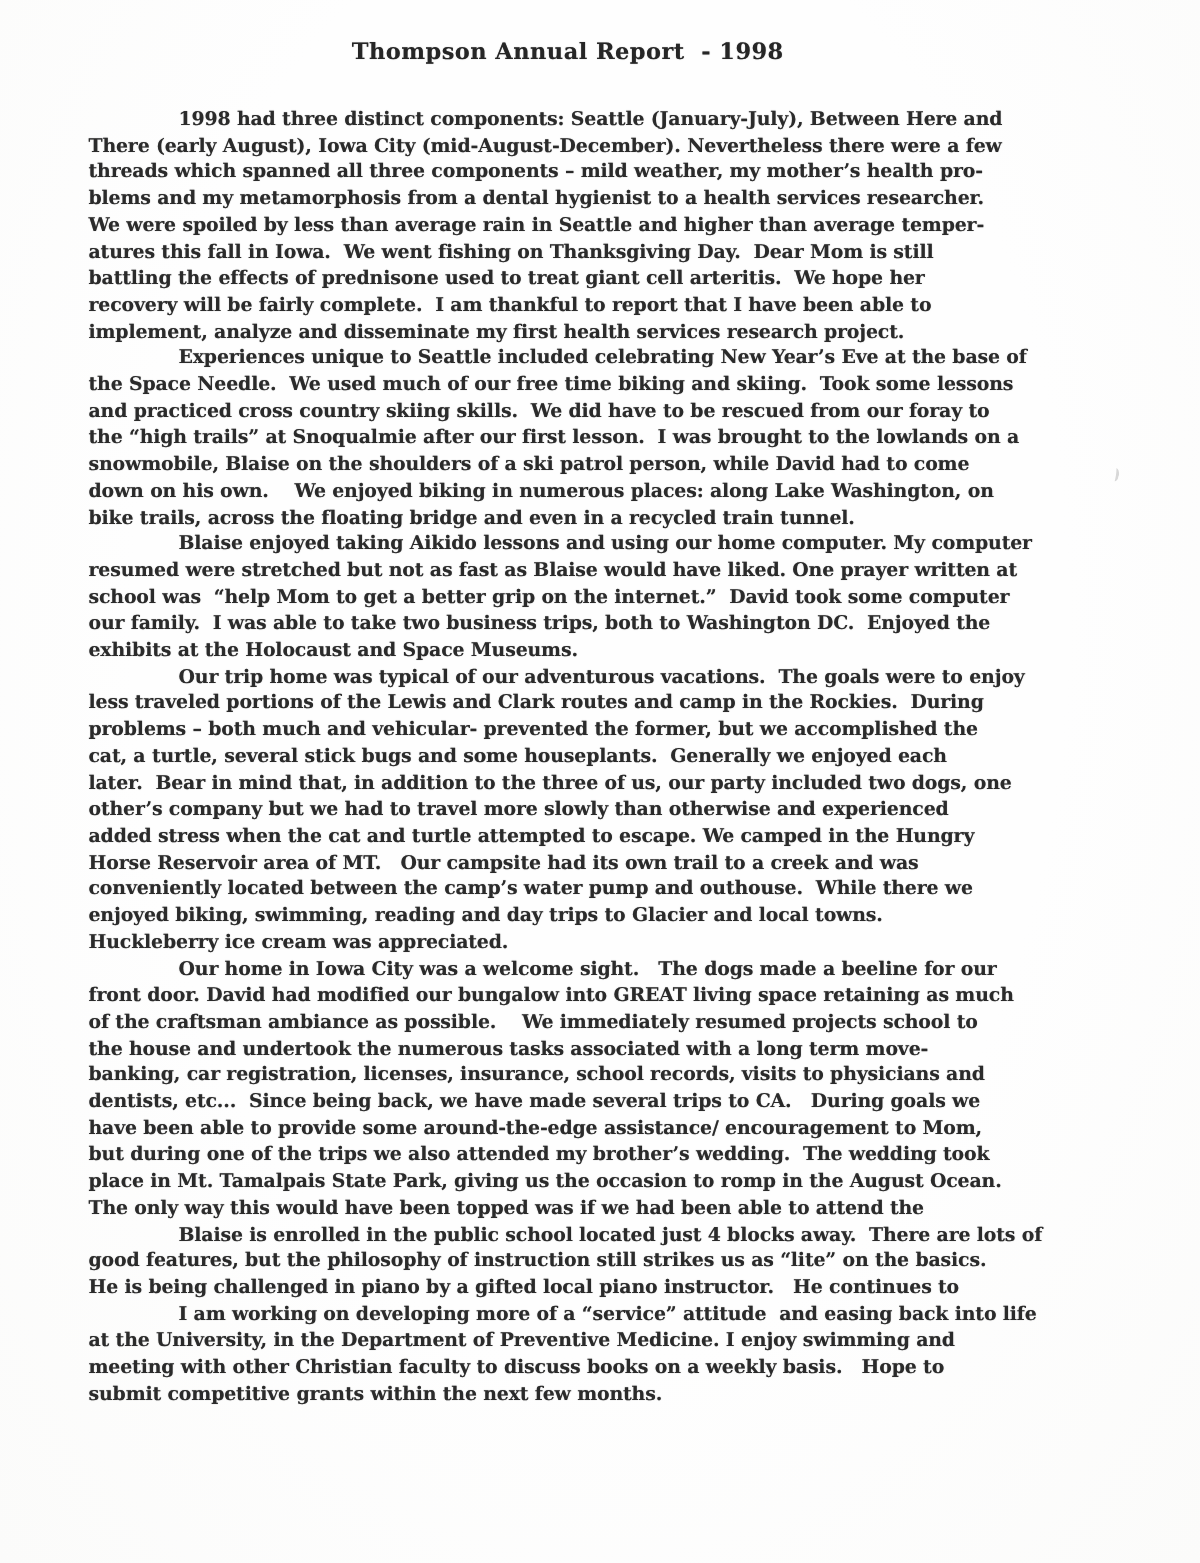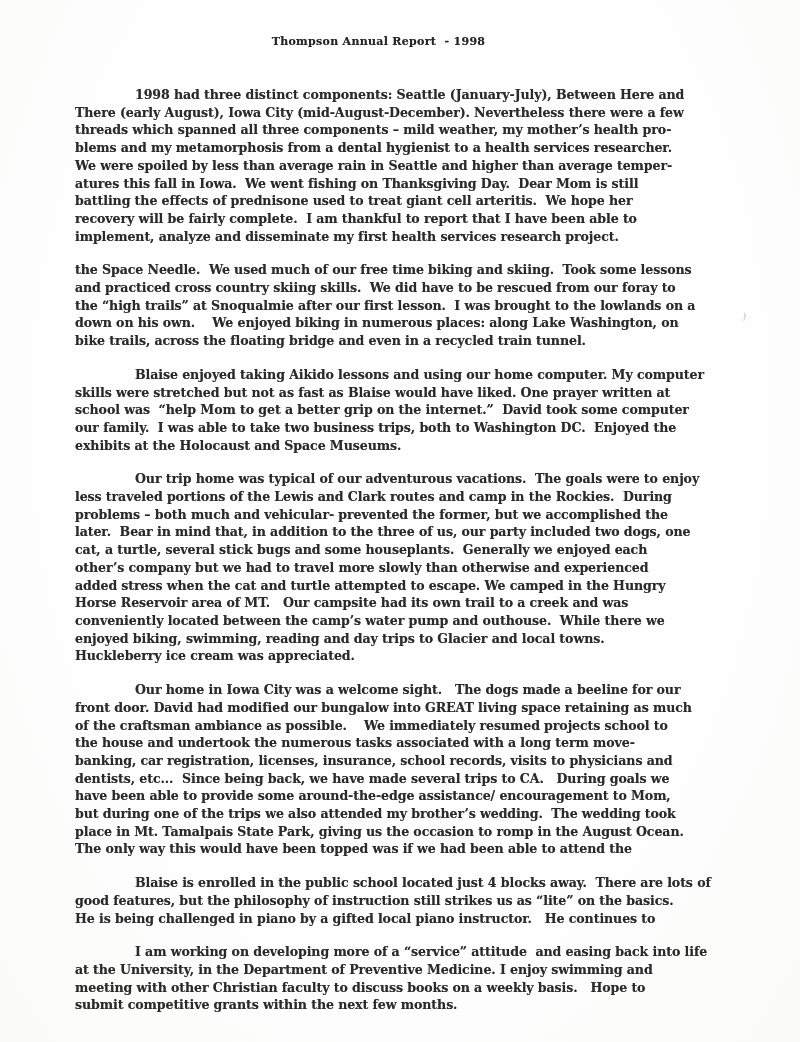--- a/index.html
+++ b/index.html
@@ -10,39 +10,39 @@
   .page {
     position: relative;
     width: 800px;
     height: 1042px;
     background: radial-gradient(ellipse at 50% 40%, #fefefe 55%, #fbfbfa 100%);
     overflow: hidden;
     font-family: "DejaVu Serif", "Liberation Serif", serif;
   }
   .title {
     position: absolute;
-    top: 35px;
+    top: 25px;
     left: 0;
     width: 757px;
     text-align: center;
-    font-size: 11px;
+    font-size: 15px;
     font-weight: 700;
     color: #262626;
     letter-spacing: 0.3px;
     white-space: pre;
     text-shadow: 0 0 0.6px rgba(45,45,45,0.55);
   }
   .content {
     position: absolute;
     top: 70px;
     left: 59px;
     width: 700px;
   }
   .content p {
-    margin: 16px;
+    margin: 0;
     padding: 0;
   }
   .line {
     display: block;
     white-space: pre;
     font-size: 12.6px;
     line-height: 17.7px;
     font-weight: 700;
     color: #2b2b2b;
     letter-spacing: -0.1px;
@@ -74,39 +74,41 @@
         <span class="line">There (early August), Iowa City (mid-August-December). Nevertheless there were a few</span>
         <span class="line">threads which spanned all three components – mild weather, my mother’s health pro-</span>
         <span class="line">blems and my metamorphosis from a dental hygienist to a health services researcher.</span>
         <span class="line">We were spoiled by less than average rain in Seattle and higher than average temper-</span>
         <span class="line">atures this fall in Iowa.  We went fishing on Thanksgiving Day.  Dear Mom is still</span>
         <span class="line">battling the effects of prednisone used to treat giant cell arteritis.  We hope her</span>
         <span class="line">recovery will be fairly complete.  I am thankful to report that I have been able to</span>
         <span class="line">implement, analyze and disseminate my first health services research project.</span>
       </p>
       <p>
+        <span class="line first">Experiences unique to Seattle included celebrating New Year’s Eve at the base of</span>
         <span class="line">the Space Needle.  We used much of our free time biking and skiing.  Took some lessons</span>
         <span class="line">and practiced cross country skiing skills.  We did have to be rescued from our foray to</span>
         <span class="line">the “high trails” at Snoqualmie after our first lesson.  I was brought to the lowlands on a</span>
+        <span class="line">snowmobile, Blaise on the shoulders of a ski patrol person, while David had to come</span>
         <span class="line">down on his own.    We enjoyed biking in numerous places: along Lake Washington, on</span>
         <span class="line">bike trails, across the floating bridge and even in a recycled train tunnel.</span>
       </p>
       <p>
         <span class="line first">Blaise enjoyed taking Aikido lessons and using our home computer. My computer</span>
-        <span class="line">skills were stretched but not as fast as Blaise would have liked. One prayer written at</span>
+        <span class="line">resumed were stretched but not as fast as Blaise would have liked. One prayer written at</span>
         <span class="line">school was  “help Mom to get a better grip on the internet.”  David took some computer</span>
         <span class="line">our family.  I was able to take two business trips, both to Washington DC.  Enjoyed the</span>
         <span class="line">exhibits at the Holocaust and Space Museums.</span>
       </p>
       <p>
         <span class="line first">Our trip home was typical of our adventurous vacations.  The goals were to enjoy</span>
         <span class="line">less traveled portions of the Lewis and Clark routes and camp in the Rockies.  During</span>
         <span class="line">problems – both much and vehicular- prevented the former, but we accomplished the</span>
+        <span class="line">cat, a turtle, several stick bugs and some houseplants.  Generally we enjoyed each</span>
         <span class="line">later.  Bear in mind that, in addition to the three of us, our party included two dogs, one</span>
-        <span class="line">cat, a turtle, several stick bugs and some houseplants.  Generally we enjoyed each</span>
         <span class="line">other’s company but we had to travel more slowly than otherwise and experienced</span>
         <span class="line">added stress when the cat and turtle attempted to escape. We camped in the Hungry</span>
         <span class="line">Horse Reservoir area of MT.   Our campsite had its own trail to a creek and was</span>
         <span class="line">conveniently located between the camp’s water pump and outhouse.  While there we</span>
         <span class="line">enjoyed biking, swimming, reading and day trips to Glacier and local towns.</span>
         <span class="line">Huckleberry ice cream was appreciated.</span>
       </p>
       <p>
         <span class="line first">Our home in Iowa City was a welcome sight.   The dogs made a beeline for our</span>
         <span class="line">front door. David had modified our bungalow into GREAT living space retaining as much</span>

